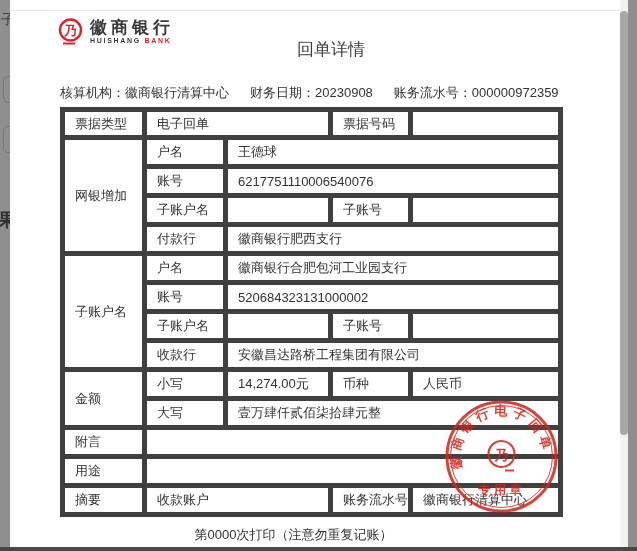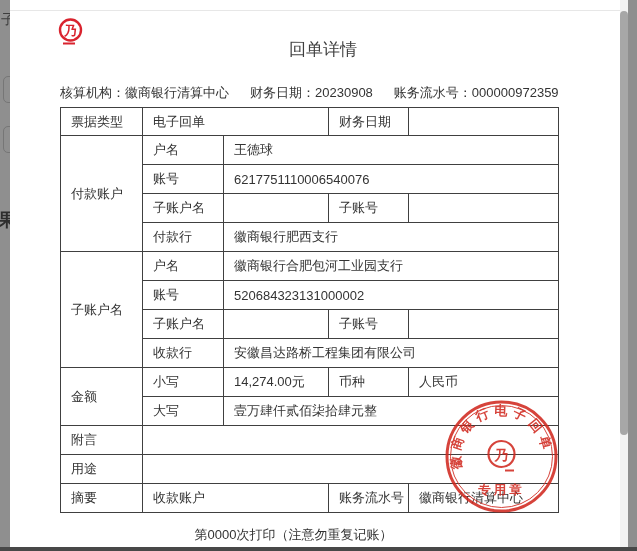--- a/index.html
+++ b/index.html
@@ -19,29 +19,29 @@
   .bg-btn1 { left:3px; top:76px; }
   .bg-btn2 { left:3px; top:126px; }
   
   .modal { position:absolute; z-index:2; left:10px; top:0; width:610px; height:548px; background:#ffffff; }
   .modal-topline { position:absolute; left:0; top:10px; width:100%; height:1px; background:#e7e7e7; }
   .logo { position:absolute; left:47px; top:18px; display:flex; align-items:flex-start; }
   .logo-text { margin-left:5px; }
   .logo-cn { font-size:17px; font-weight:bold; letter-spacing:4px; color:#3a3a3a; line-height:19px; }
   .logo-en { font-size:7px; font-weight:bold; letter-spacing:1.7px; color:#3a3a3a; line-height:8px; }
   .logo-en .en-red { color:#d9232e; }
-  .page-title { position:absolute; left:8px; top:38px; width:100%; text-align:center;
+  .page-title { position:absolute; left:16px; top:38px; width:100%; text-align:center;
     font-size:17px; color:#3f3f3f; }
   .meta { position:absolute; left:50px; top:84px; font-size:13px; white-space:nowrap; color:#333; }
   .meta .grp { margin-right:21px; }
   
   table.receipt { position:absolute; left:50px; top:107px; width:498px;
     border-collapse:collapse; table-layout:fixed;
     font-size:13px; color:#333; border:1px solid #7c7c7c; }
-  table.receipt td { border:1px solid #404040; padding:0 4px 0 10px; height:29px;
+  table.receipt td { border:5px solid #404040; padding:0 4px 0 10px; height:29px;
     vertical-align:middle; overflow:hidden; white-space:nowrap; }
   table.receipt tr.r1 td { height:28px; }
   
   .print-note { position:absolute; left:50px; top:526px; width:498px;
     text-align:center; padding-right:31px; font-size:13px; color:#333; }
   
   .stamp { position:absolute; z-index:3; left:443px; top:398px; opacity:.87; }
   
   .sb-track { position:absolute; z-index:4; left:620px; top:0; width:8px; height:548px; background:#f3f3f3; }
   .sb-thumb { position:absolute; z-index:5; left:620px; top:11px; width:8px; height:424px;
@@ -61,45 +61,49 @@
 
   <div class="modal">
     <div class="modal-topline"></div>
 
     <div class="logo">
       <svg width="28" height="28" viewBox="0 0 28 28">
         <circle cx="13.5" cy="12" r="10.5" fill="none" stroke="#d9232e" stroke-width="2.4"></circle>
         <text x="13.5" y="17" font-size="13" text-anchor="middle" fill="#d9232e" font-weight="bold">乃</text>
         <rect x="6" y="24.5" width="12" height="2" fill="#d9232e"></rect>
       </svg>
+      <div class="logo-text">
+        <div class="logo-cn">徽商银行</div>
+        <div class="logo-en"><span>HUISHANG</span> <span class="en-red">BANK</span></div>
+      </div>
     </div>
 
     <div class="page-title">回单详情</div>
 
     <div class="meta">
       <span class="grp"><span>核算机构：</span><span>徽商银行清算中心</span></span><span class="grp"><span>财务日期：</span><span>20230908</span></span><span><span>账务流水号：</span><span>000000972359</span></span>
     </div>
 
     <table class="receipt">
       <colgroup>
         <col style="width:82px">
           <col style="width:81px">
           <col style="width:105px">
           <col style="width:80px">
           <col style="width:150px">
       </colgroup>
       <tbody>
           <tr class="r1">
         <td>票据类型</td>
         <td colspan="2">电子回单</td>
-        <td>财务日期</td>
+        <td>票据号码</td>
         <td></td>
       </tr>
       <tr>
-        <td rowspan="4">付款账户</td>
+        <td rowspan="4">网银增加</td>
         <td>户名</td>
         <td colspan="3">王德球</td>
       </tr>
       <tr>
         <td>账号</td>
         <td colspan="3">6217751110006540076</td>
       </tr>
       <tr>
         <td>子账户名</td>
         <td></td>

